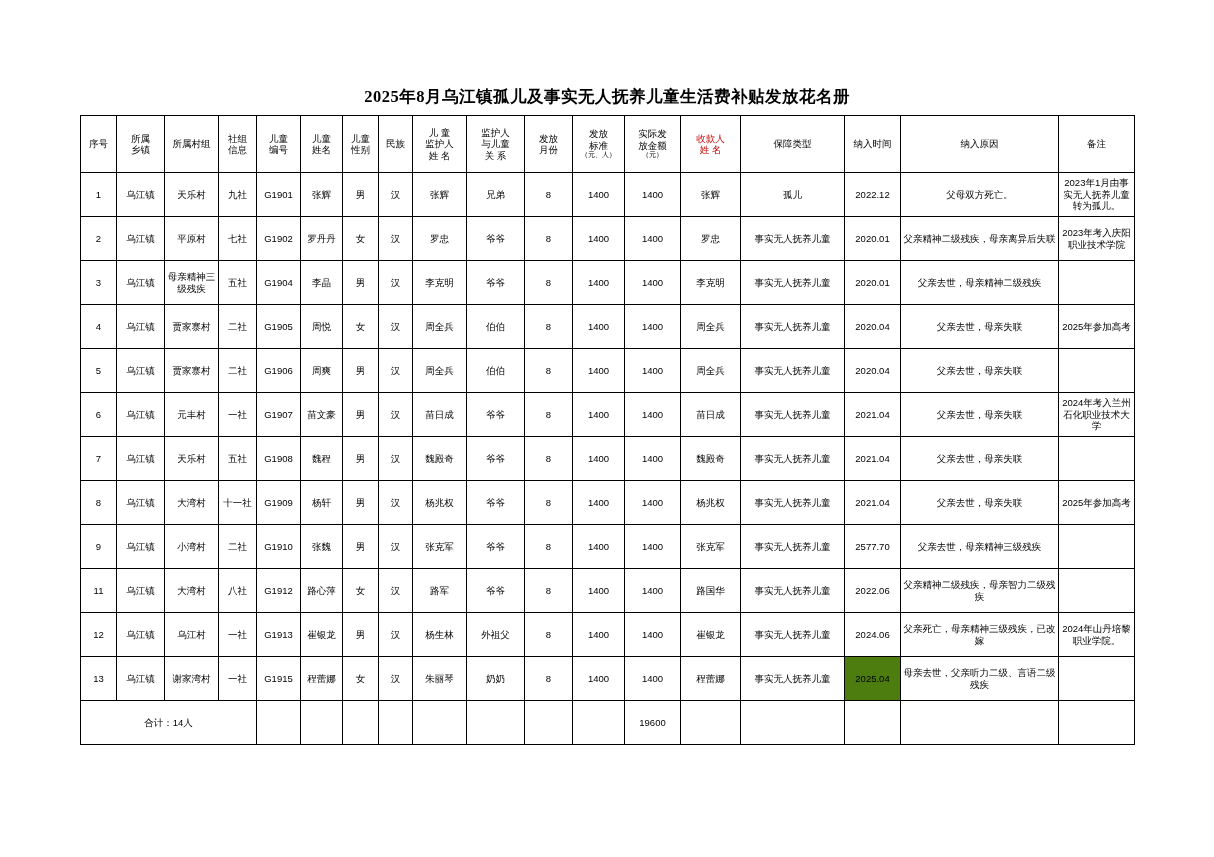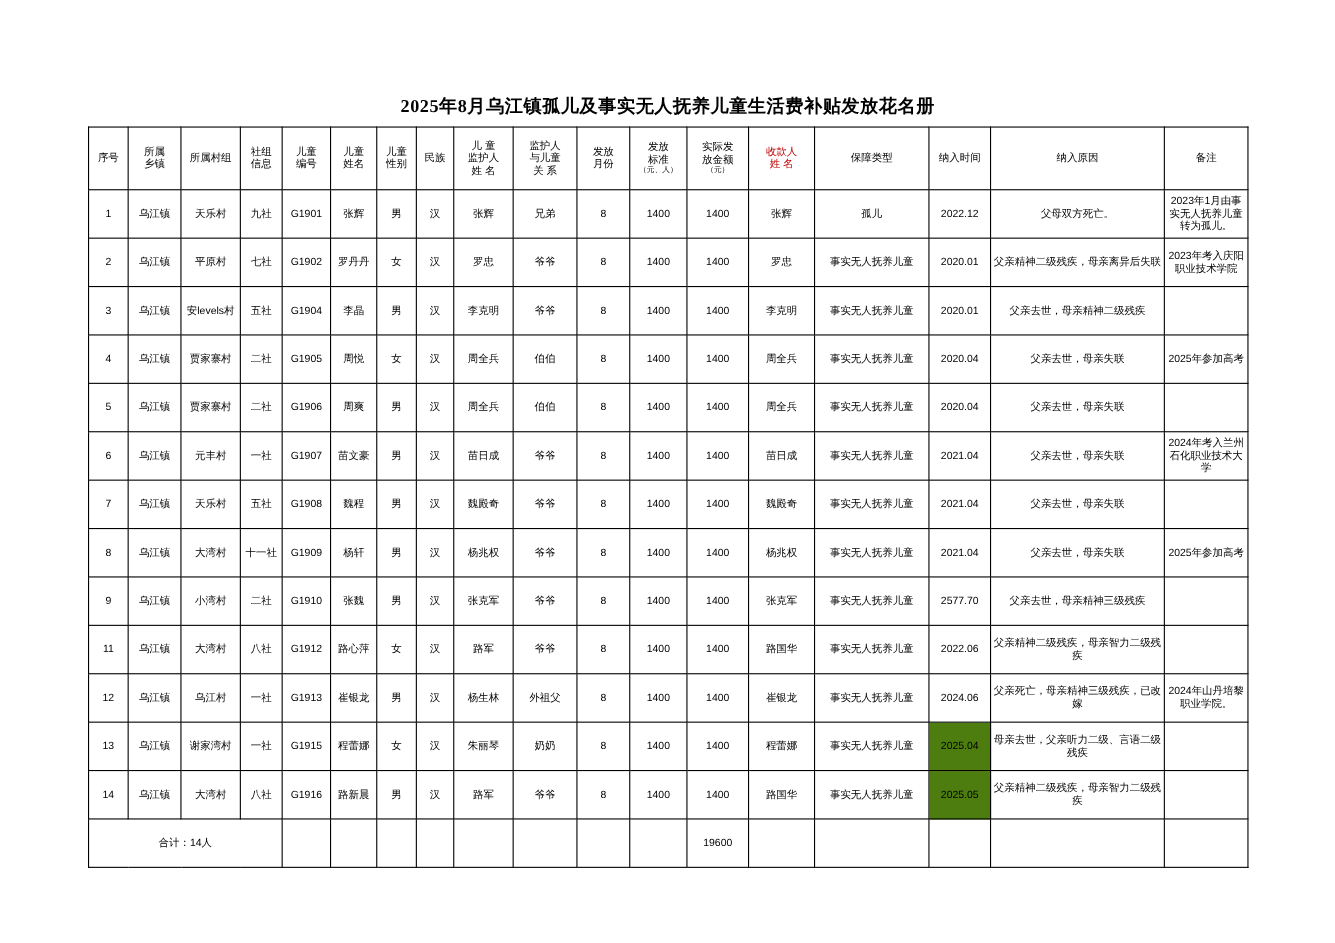--- a/index.html
+++ b/index.html
@@ -234,21 +234,21 @@
           <td>1400</td>
           <td>罗忠</td>
           <td>事实无人抚养儿童</td>
           <td>2020.01</td>
           <td class="tiny">父亲精神二级残疾，母亲离异后失联</td>
           <td class="tiny">2023年考入庆阳职业技术学院</td>
         </tr>
         <tr>
           <td>3</td>
           <td>乌江镇</td>
-          <td>安levels村</td>
+          <td>母亲精神三级残疾</td>
           <td>五社</td>
           <td>G1904</td>
           <td>李晶</td>
           <td>男</td>
           <td>汉</td>
           <td>李克明</td>
           <td>爷爷</td>
           <td>8</td>
           <td>1400</td>
           <td>1400</td>
@@ -429,40 +429,20 @@
           <td>汉</td>
           <td>朱丽琴</td>
           <td>奶奶</td>
           <td>8</td>
           <td>1400</td>
           <td>1400</td>
           <td>程蕾娜</td>
           <td>事实无人抚养儿童</td>
           <td class="hl-cell">2025.04</td>
           <td class="tiny">母亲去世，父亲听力二级、言语二级残疾</td>
-          <td></td>
-        </tr>
-        <tr>
-          <td>14</td>
-          <td>乌江镇</td>
-          <td>大湾村</td>
-          <td>八社</td>
-          <td>G1916</td>
-          <td>路新晨</td>
-          <td>男</td>
-          <td>汉</td>
-          <td>路军</td>
-          <td>爷爷</td>
-          <td>8</td>
-          <td>1400</td>
-          <td>1400</td>
-          <td>路国华</td>
-          <td>事实无人抚养儿童</td>
-          <td class="hl-cell">2025.05</td>
-          <td class="tiny">父亲精神二级残疾，母亲智力二级残疾</td>
           <td></td>
         </tr>
         <tr class="total-row">
           <td colspan="4" class="total-label">合计：14人</td>
           <td></td>
           <td></td>
           <td></td>
           <td></td>
           <td></td>
           <td></td>

